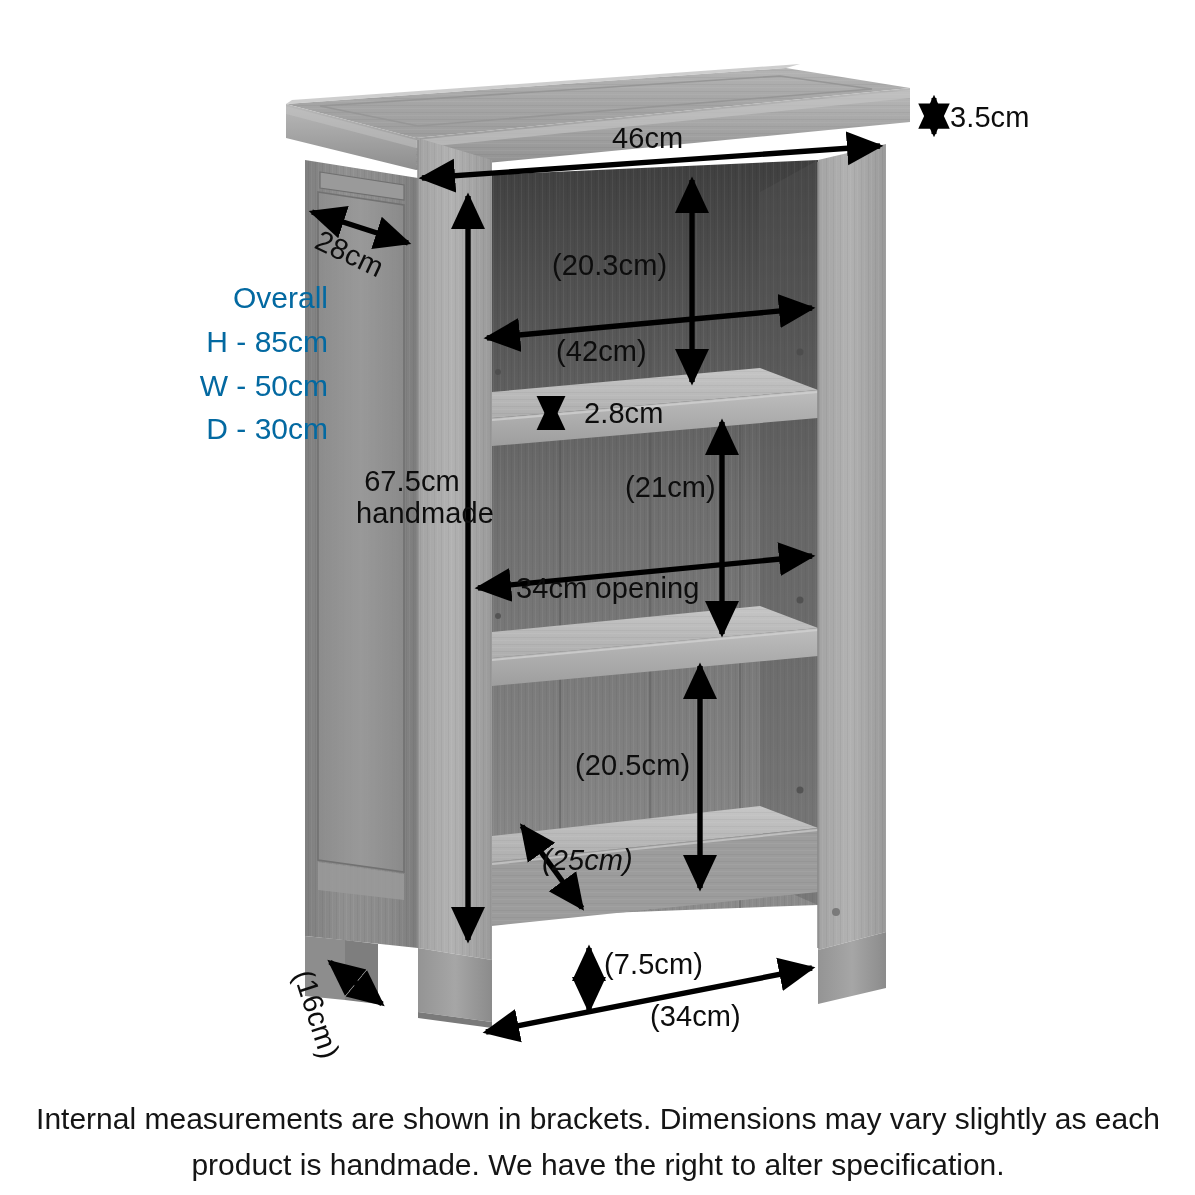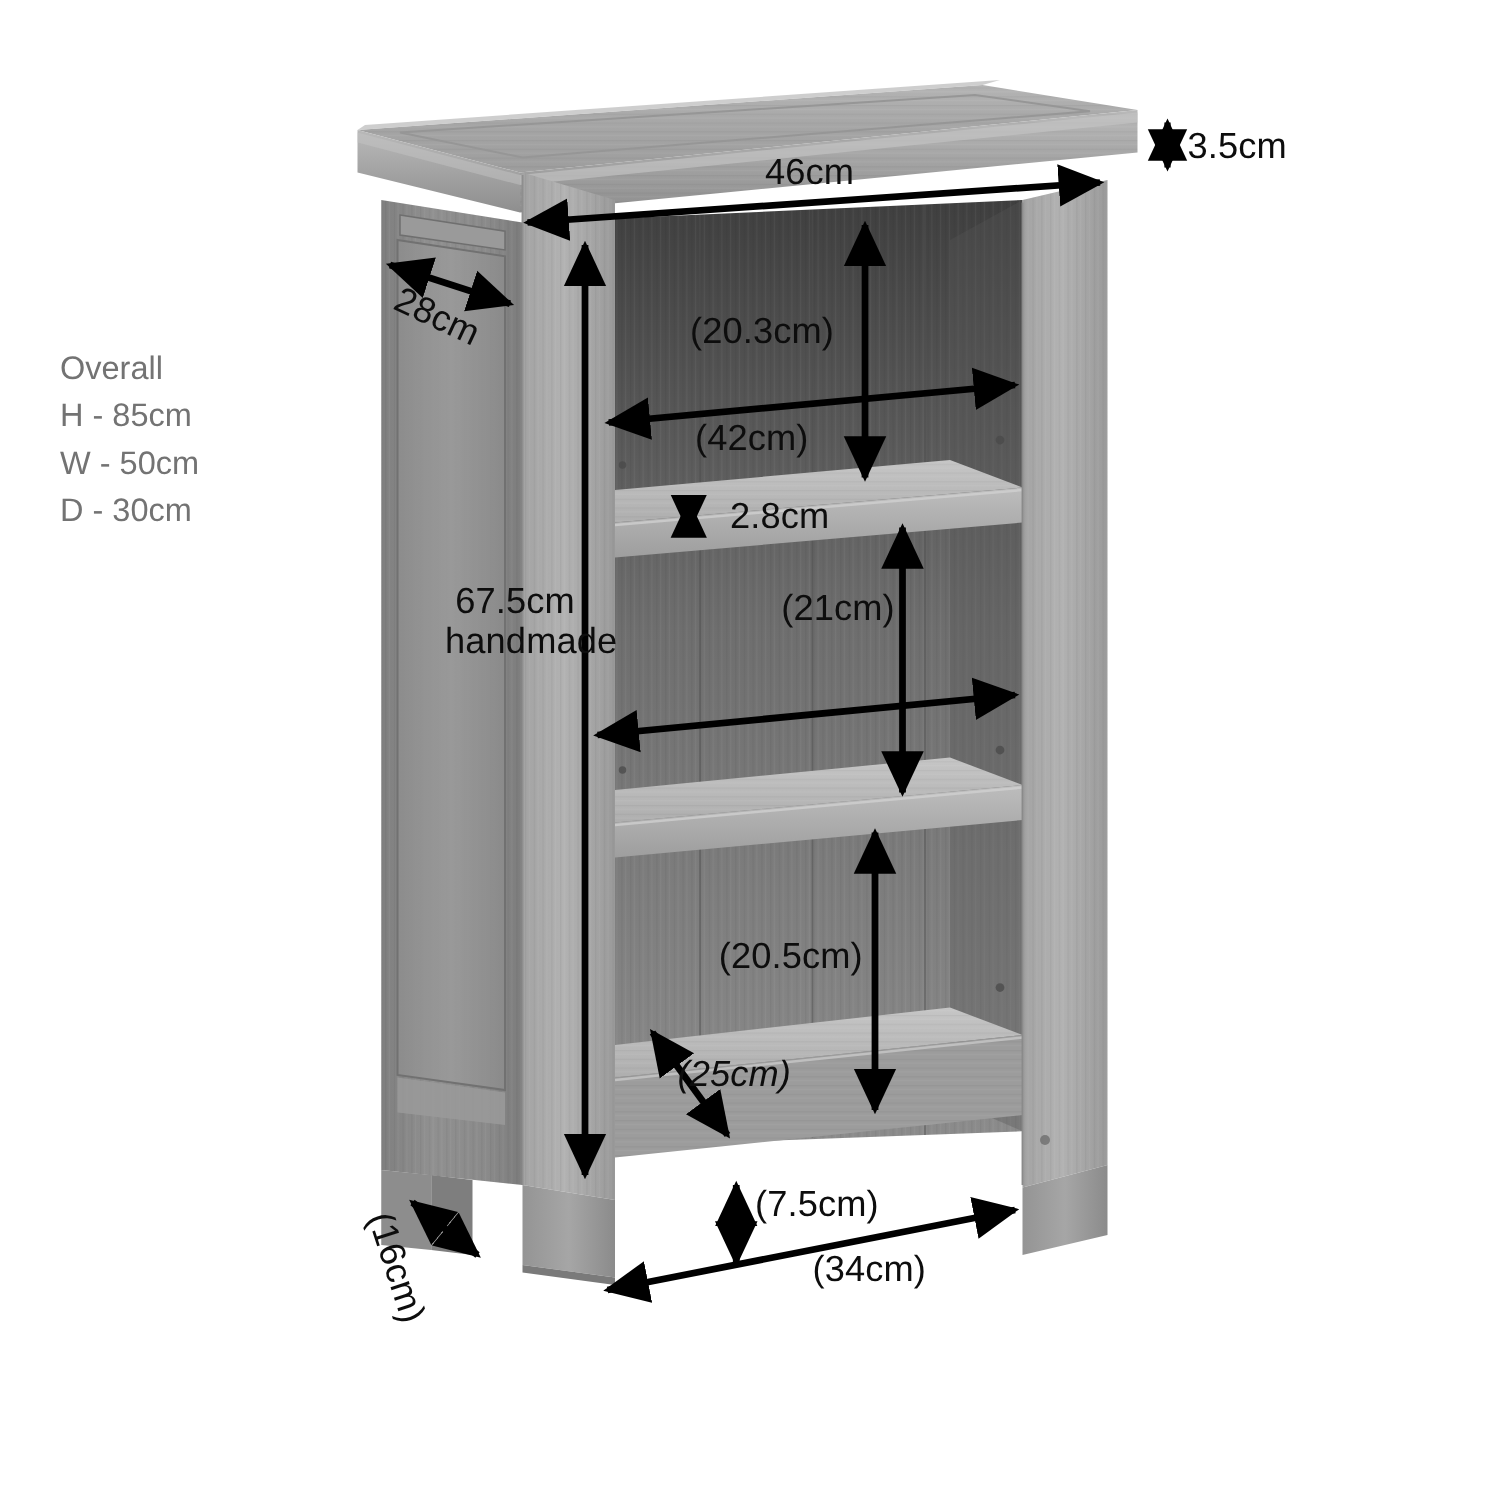--- a/index.html
+++ b/index.html
@@ -2,22 +2,22 @@
 <html><head>
 <meta charset="utf-8">
 <style>
   html,body{margin:0;padding:0;background:#ffffff;}
   body{width:1195px;height:1195px;position:relative;overflow:hidden;
        font-family:"Liberation Sans", sans-serif;color:#1a1a1a;}
 
   #stage{position:absolute;left:0;top:0;width:1195px;height:1195px;}
 
   
-  .textblock{position:absolute;text-align:left;line-height:1.46;
-             font-size:26px;color:#737373;white-space:pre-line;}
+  .textblock{position:absolute;text-align:right;line-height:1.46;
+             font-size:30px;color:#0369a1;white-space:pre-line;}
   #overall-block{left:48px;top:276px;width:280px;}
   #shelves-block{left:28px;top:600px;width:300px;}
 
   #footer-note{position:absolute;left:8px;top:1096px;width:1180px;
                text-align:center;font-size:30px;line-height:1.52;color:#151515;}
 
   
   .dimlabel{position:absolute;font-size:29px;color:#0d0d0d;white-space:nowrap;
             letter-spacing:.1px;}
   .dimlabel.two{line-height:1.1;white-space:pre-line;text-align:center;}
@@ -239,25 +239,27 @@
 handmade</div>
 
   <div class="dimlabel" style="left:552px;top:249px;">(20.3cm)</div>
 
   <div class="dimlabel" style="left:556px;top:335px;text-align:center;">(42cm)</div>
 
   <div class="dimlabel" style="left:584px;top:397px;">2.8cm</div>
 
   <div class="dimlabel" style="left:625px;top:471px;">(21cm)</div>
 
+  <div class="dimlabel" style="left:516px;top:572px;">34cm opening</div>
 
   <div class="dimlabel" style="left:575px;top:749px;">(20.5cm)</div>
 
   <div class="dimlabel" style="left:542px;top:844px;font-style:italic;">(25cm)</div>
 
   <div class="dimlabel" style="left:604px;top:948px;">(7.5cm)</div>
 
   <div class="dimlabel" style="left:650px;top:1000px;">(34cm)</div>
 
   <div class="dimlabel rot-16" style="left:318px;top:966px;">(16cm)</div>
 
+  <div id="footer-note">Internal measurements are shown in brackets. Dimensions may vary slightly as each product is handmade. We have the right to alter specification.</div>
 
 </div>
 
 </body></html>

